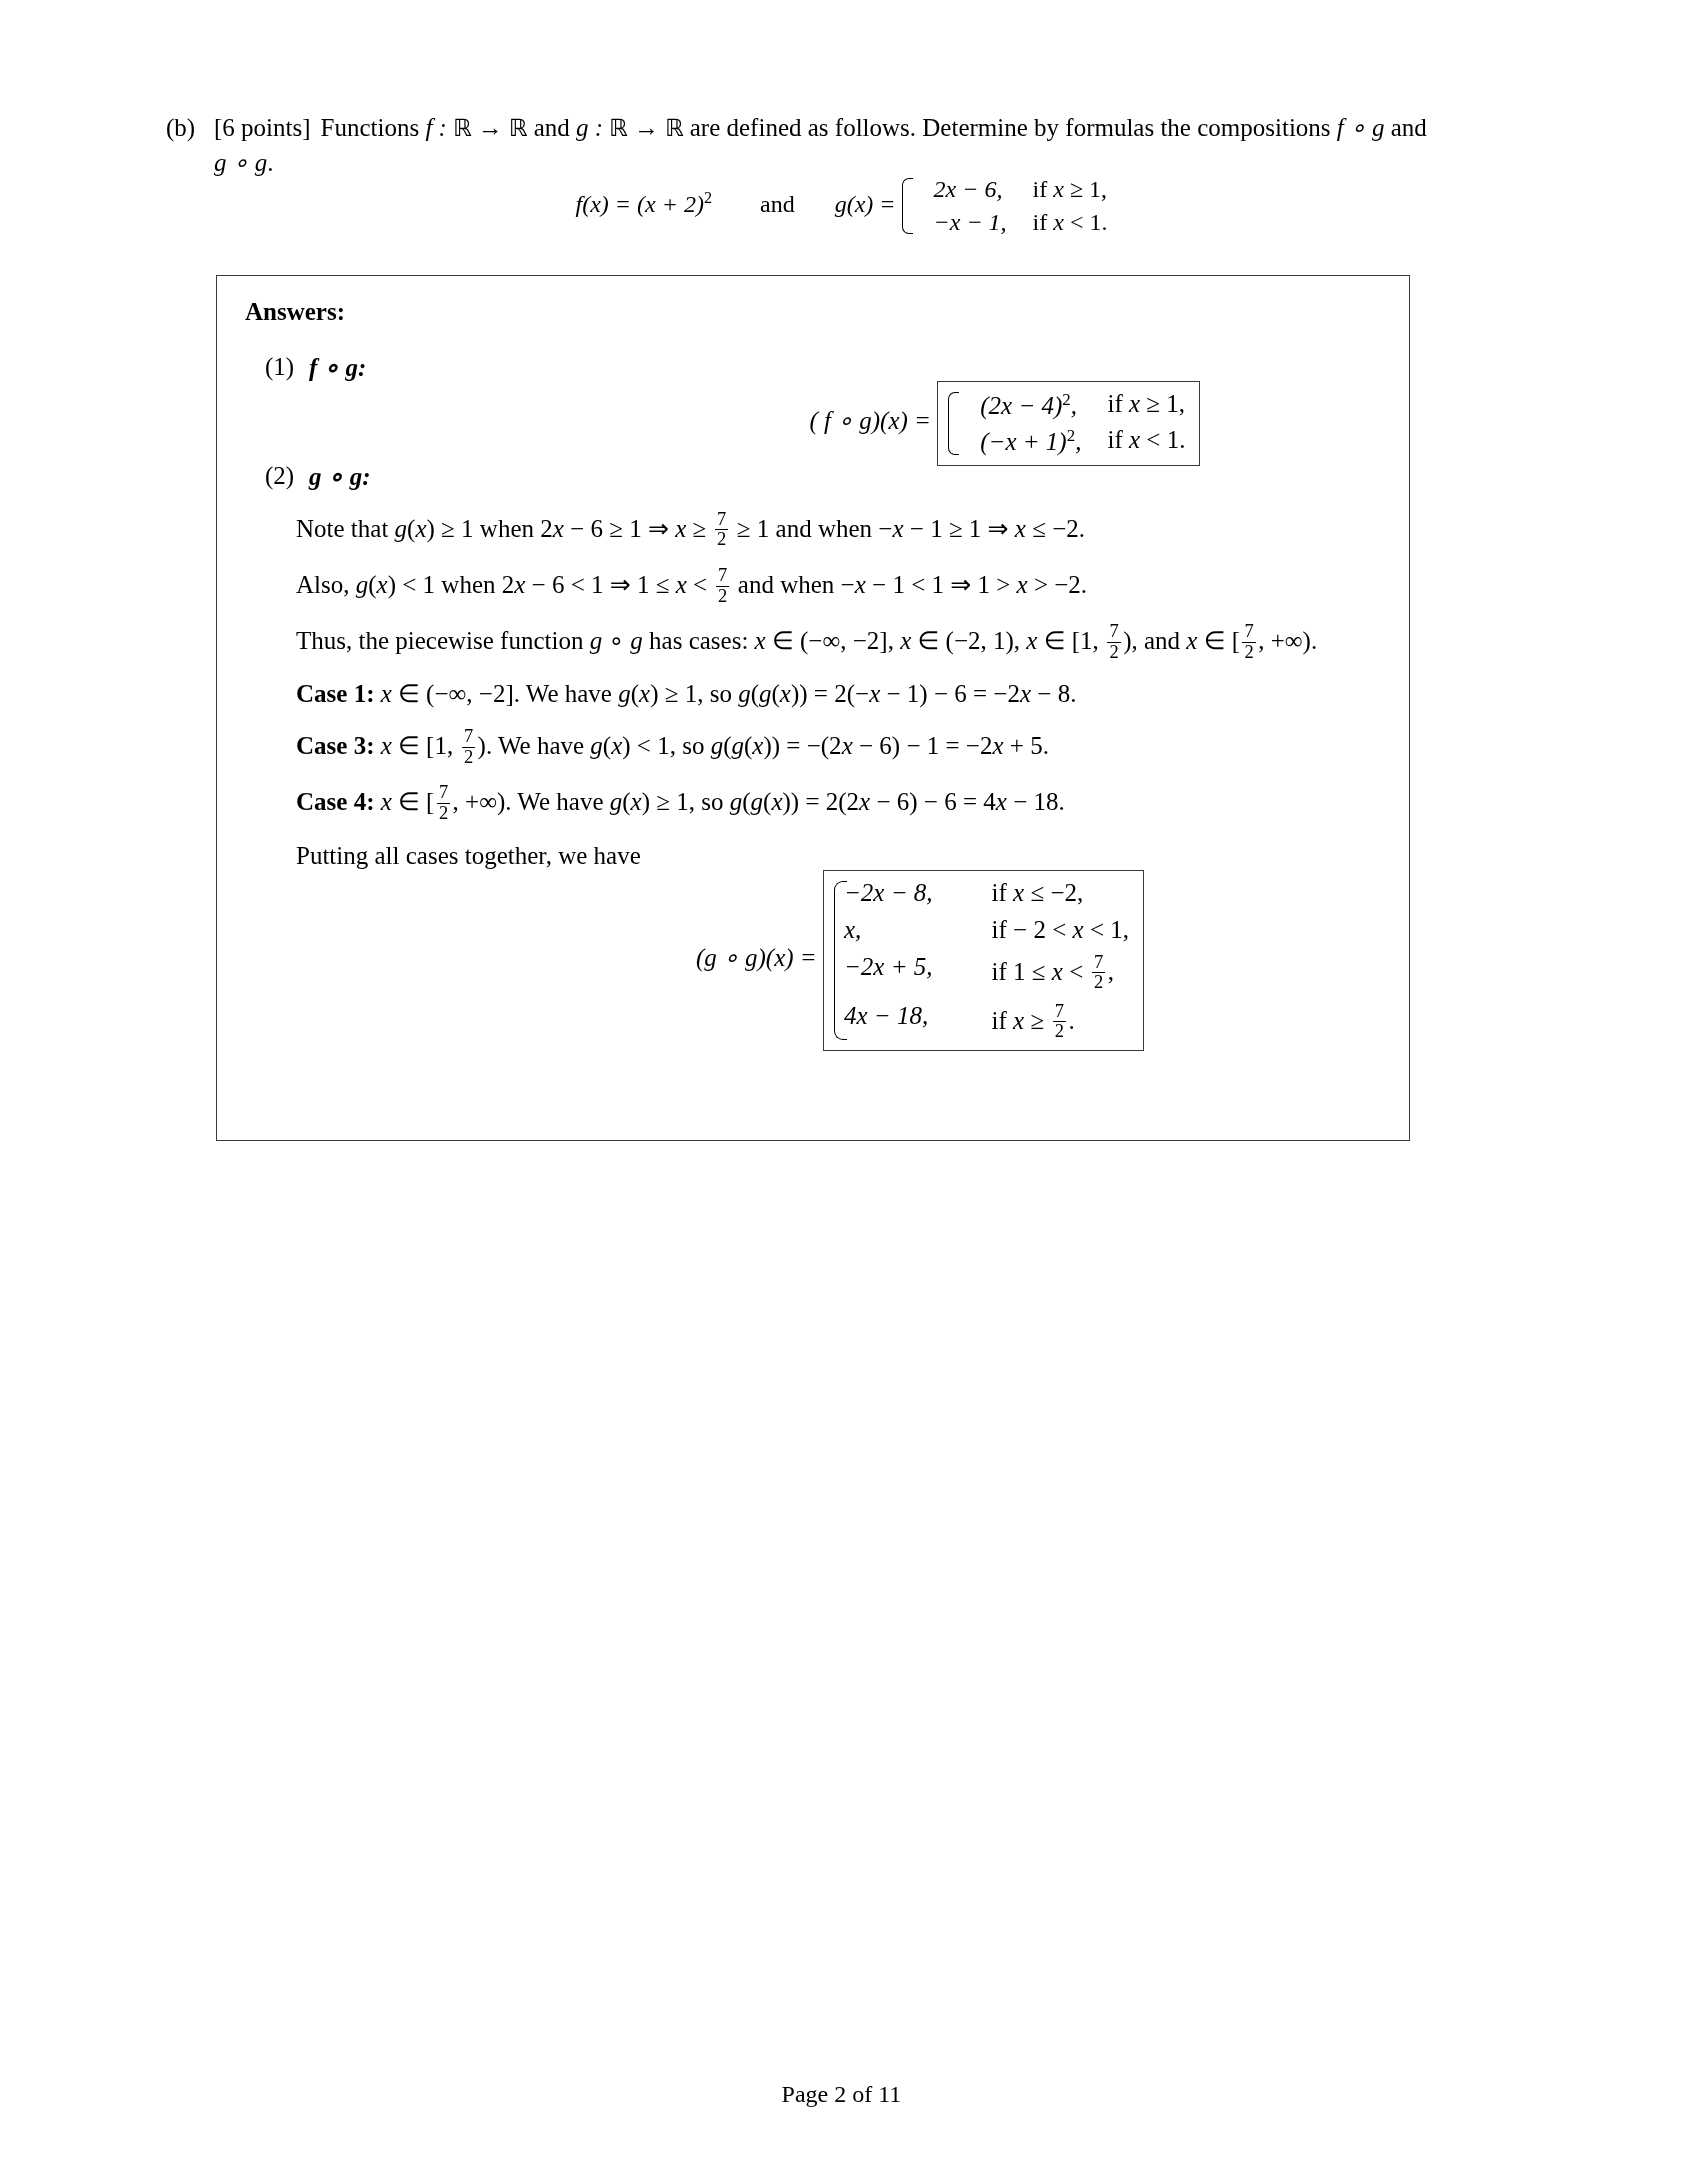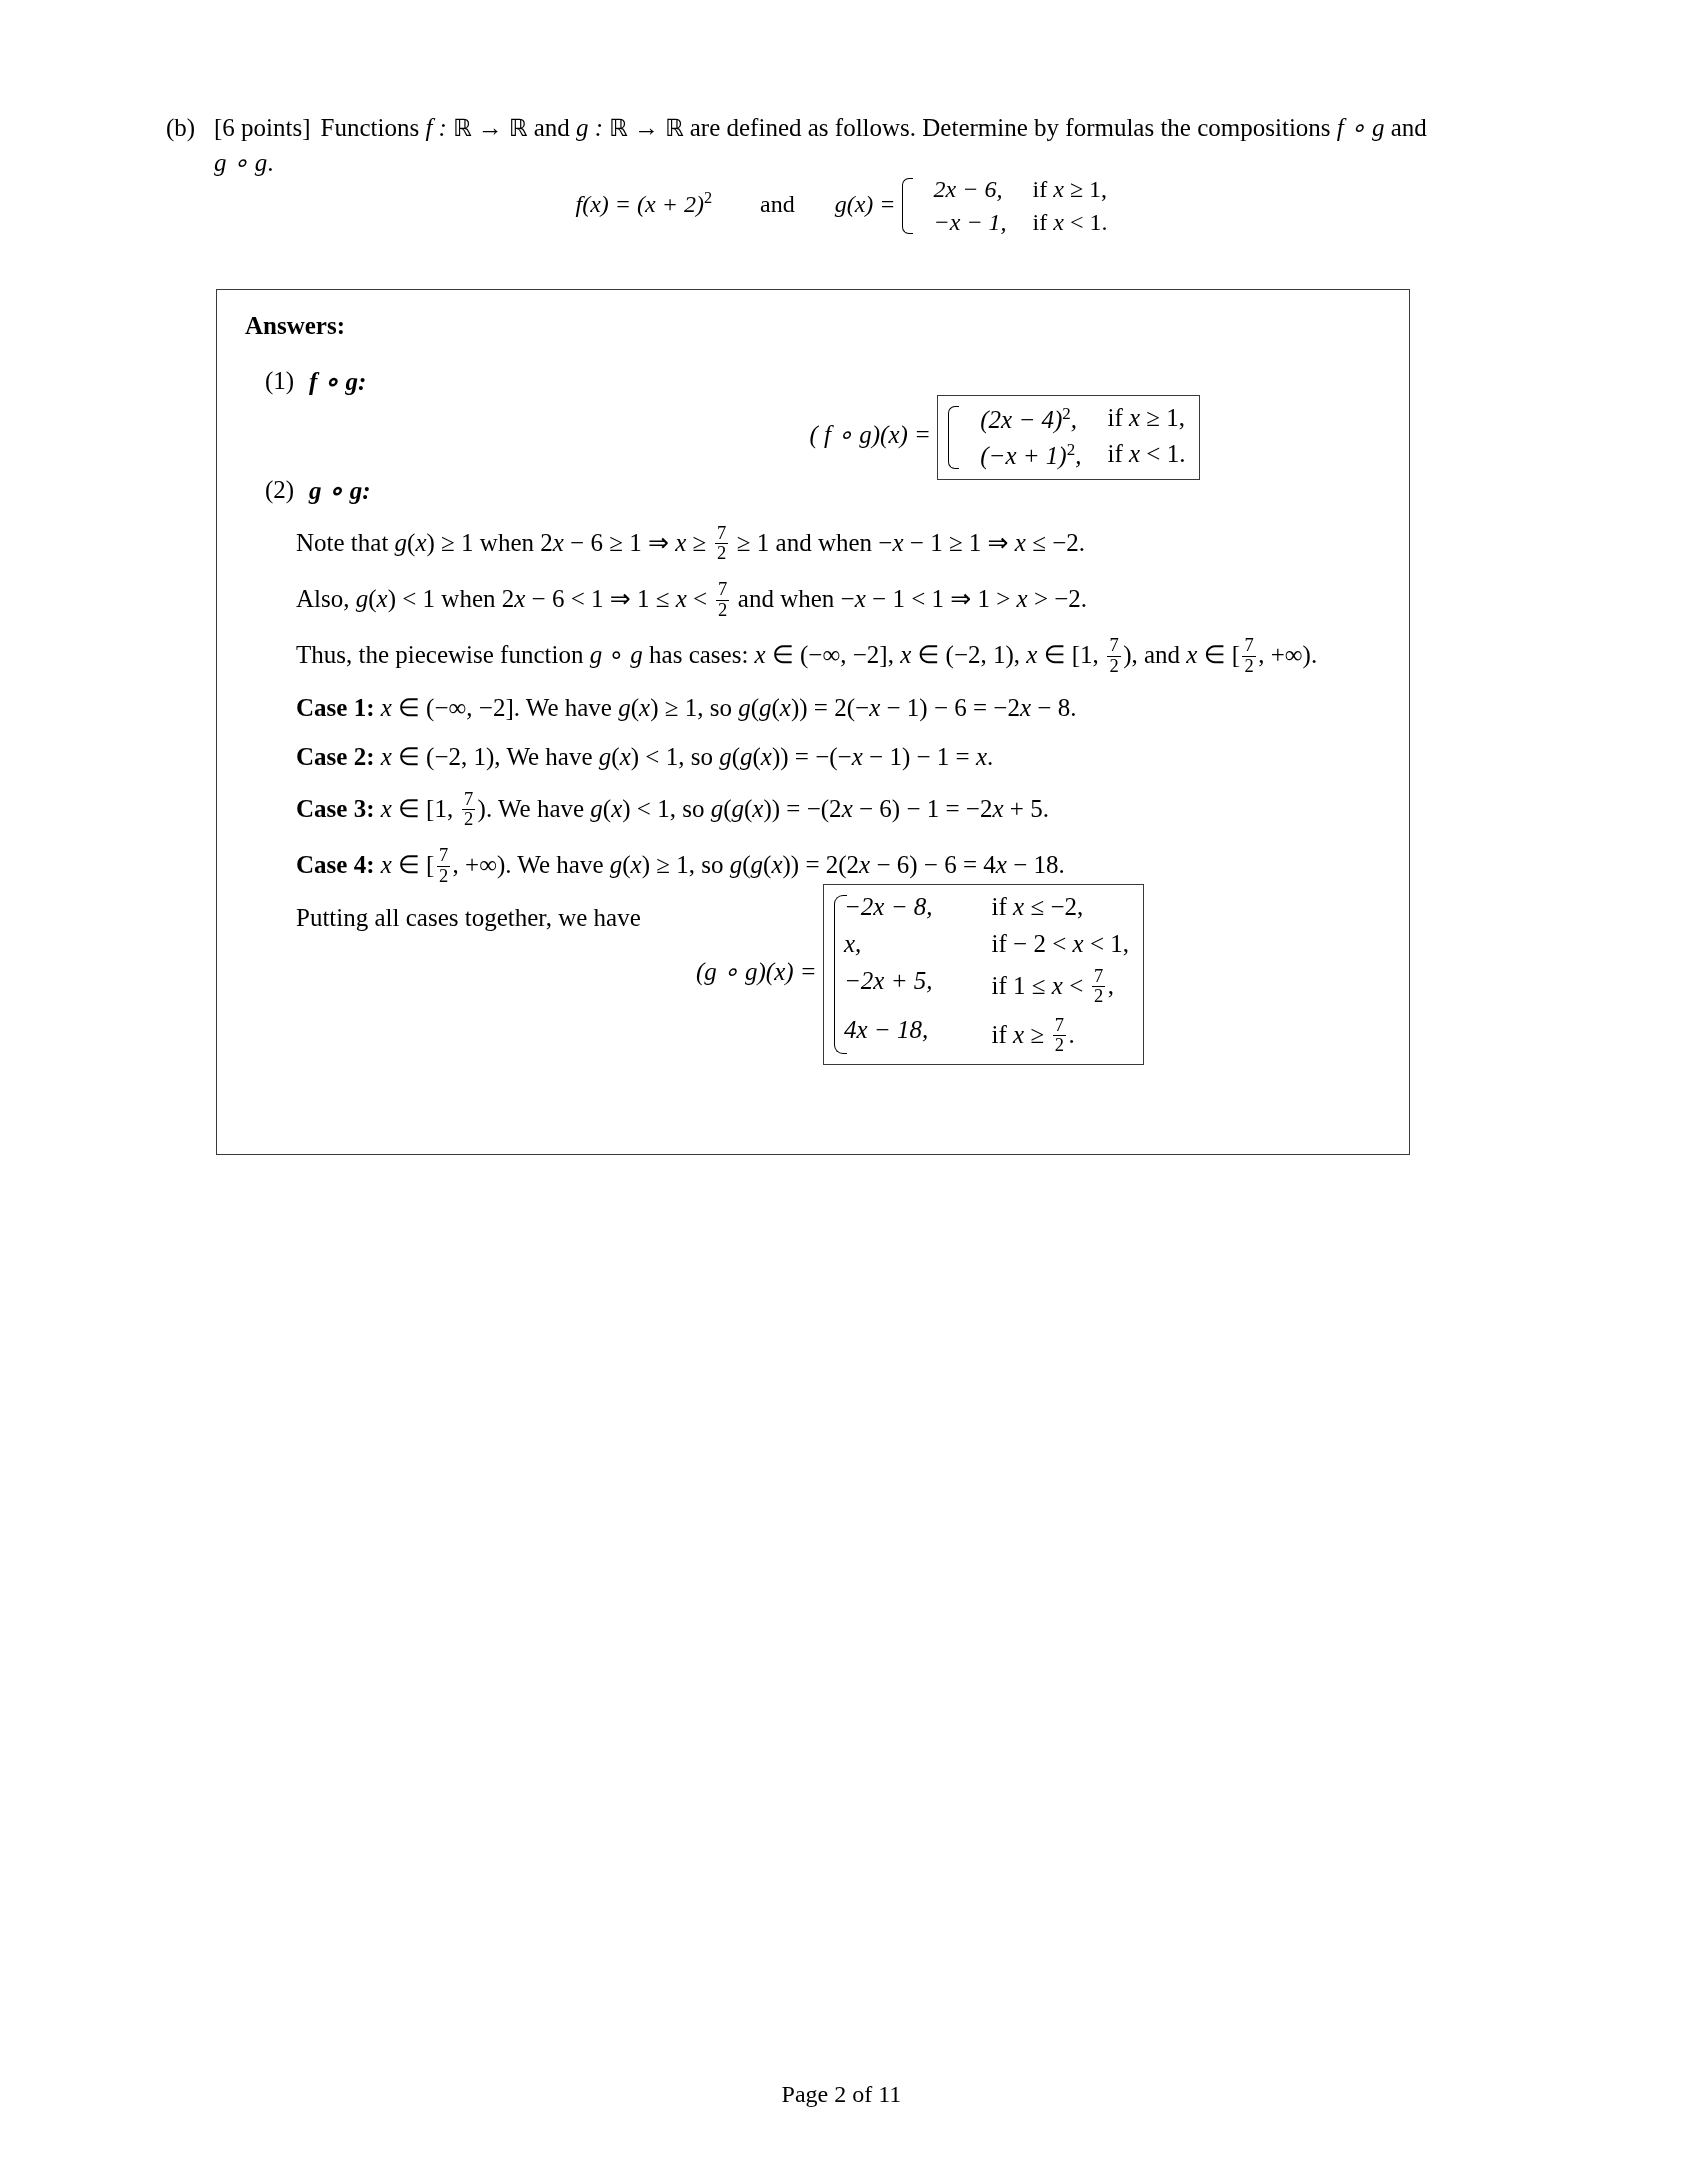--- a/index.html
+++ b/index.html
@@ -90,21 +90,21 @@
     border-top: 1.6px solid #000;
     border-bottom: 1.6px solid #000;
     border-radius: 7px 0 0 7px;
   }
   .cases > div { white-space: nowrap; }
 
   
   .answers-box {
     position: absolute;
     left: 216px;
-    top: 289px;
+    top: 275px;
     width: 1194px;
     height: 866px;
     border: 1.4px solid #3a3a3a;
     box-sizing: border-box;
   }
   .answers-title {
     position: absolute;
     left: 28px;
     top: 22px;
     font-weight: bold;
@@ -263,24 +263,20 @@
       </p>
       <p>
         Thus, the piecewise function <span class="mi">g</span> ∘ <span class="mi">g</span> has cases: <span class="mi">x</span> ∈ (−∞, −2], <span class="mi">x</span> ∈ (−2, 1), <span class="mi">x</span> ∈ [1,
         <span class="frac"><span class="num">7</span><span class="den">2</span></span>), and <span class="mi">x</span> ∈ [<span class="frac"><span class="num">7</span><span class="den">2</span></span>, +∞).
       </p>
       <p>
         <span class="case-lbl">Case 1:</span>
         <span class="mi">x</span> ∈ (−∞, −2].  We have <span class="mi">g</span>(<span class="mi">x</span>) ≥ 1, so <span class="mi">g</span>(<span class="mi">g</span>(<span class="mi">x</span>)) = 2(−<span class="mi">x</span> − 1) − 6 = −2<span class="mi">x</span> − 8.
       </p>
       <p>
-        <span class="case-lbl">Case 2:</span>
-        <span class="mi">x</span> ∈ (−2, 1), We have <span class="mi">g</span>(<span class="mi">x</span>) &lt; 1, so <span class="mi">g</span>(<span class="mi">g</span>(<span class="mi">x</span>)) = −(−<span class="mi">x</span> − 1) − 1 = <span class="mi">x</span>.
-      </p>
-      <p>
         <span class="case-lbl">Case 3:</span>
         <span class="mi">x</span> ∈ [1, <span class="frac"><span class="num">7</span><span class="den">2</span></span>).  We have <span class="mi">g</span>(<span class="mi">x</span>) &lt; 1, so <span class="mi">g</span>(<span class="mi">g</span>(<span class="mi">x</span>)) = −(2<span class="mi">x</span> − 6) − 1 = −2<span class="mi">x</span> + 5.
       </p>
       <p>
         <span class="case-lbl">Case 4:</span>
         <span class="mi">x</span> ∈ [<span class="frac"><span class="num">7</span><span class="den">2</span></span>, +∞).  We have <span class="mi">g</span>(<span class="mi">x</span>) ≥ 1, so <span class="mi">g</span>(<span class="mi">g</span>(<span class="mi">x</span>)) = 2(2<span class="mi">x</span> − 6) − 6 = 4<span class="mi">x</span> − 18.
       </p>
       <p>Putting all cases together, we have</p>
     </div>
 

